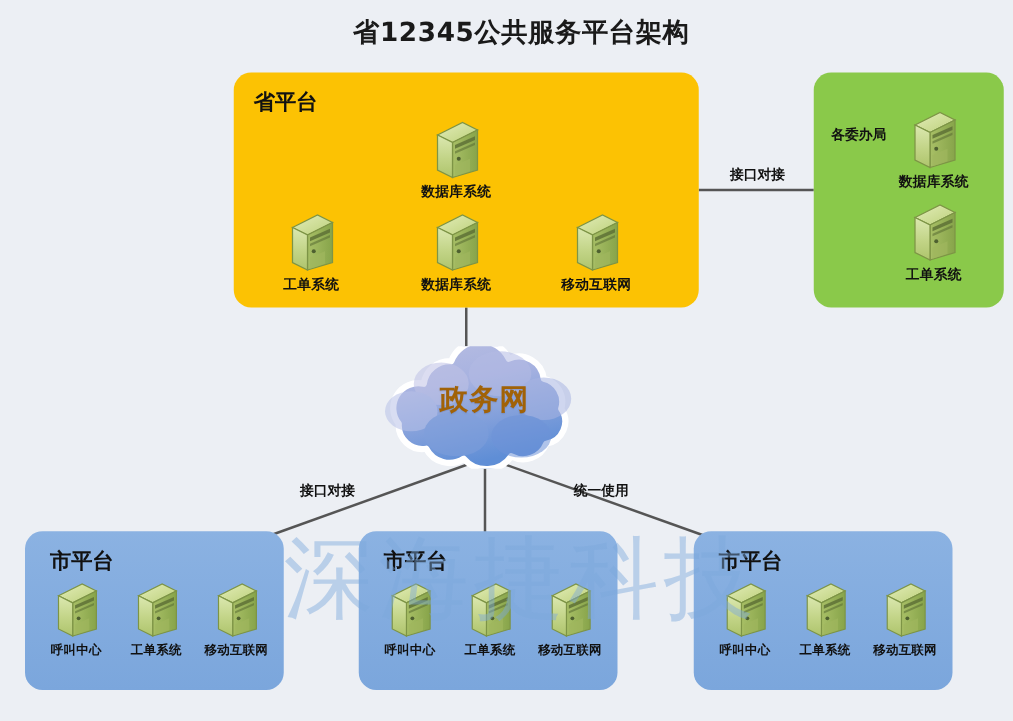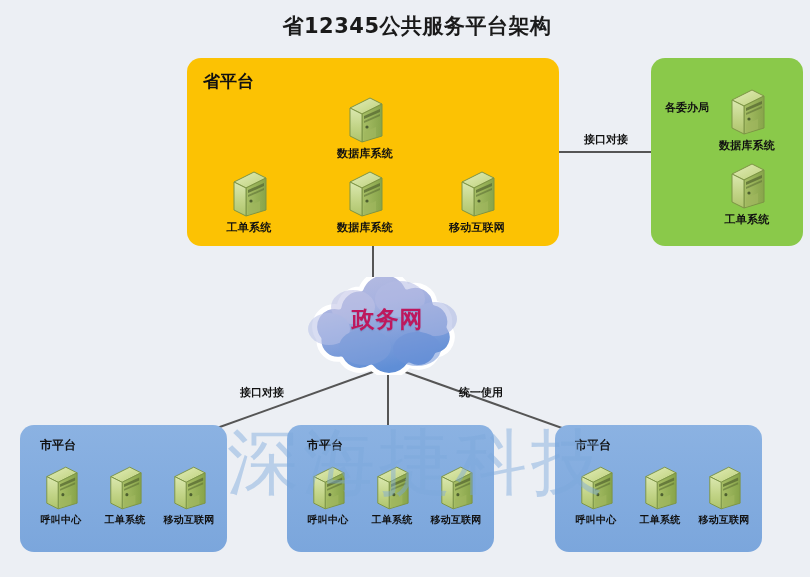--- a/index.html
+++ b/index.html
@@ -91,21 +91,21 @@
 
   .group-title {
     position: absolute;
     font-size: 14px;
     font-weight: bold;
     color: #111;
     white-space: nowrap;
   }
   .province .group-title { left: 16px; top: 12px; font-size: 17px; }
   .bureau   .group-title { left: 14px; top: 14px; font-size: 11px; margin-top: 28px; }
-  .city     .group-title { left: 20px; top: 12px; font-size: 12px; }
+  .city     .group-title { left: 20px; top: 12px; font-size: 17px; }
 
   
   .node {
     position: absolute;
     width: 76px;
     text-align: center;
     z-index: 3;
   }
   .node .svr {
     display: block;
@@ -143,21 +143,21 @@
     z-index: 5;
   }
   #cloud-text {
     position: absolute;
     left: 283px;
     top: 304px;
     width: 185px;
     text-align: center;
     font-size: 23px;
     font-weight: bold;
-    color: #be185d;
+    color: #a16207;
     letter-spacing: 1px;
     z-index: 6;
     text-shadow: 0 1px 1px rgba(90,110,160,0.35);
   }
 </style>
 </head>
 <body style="background: rgb(236, 239, 244);">
 
 <div id="canvas">
 

